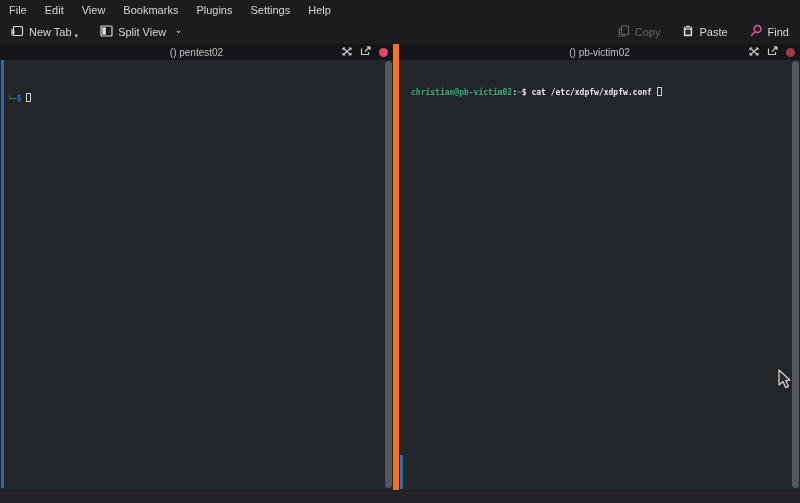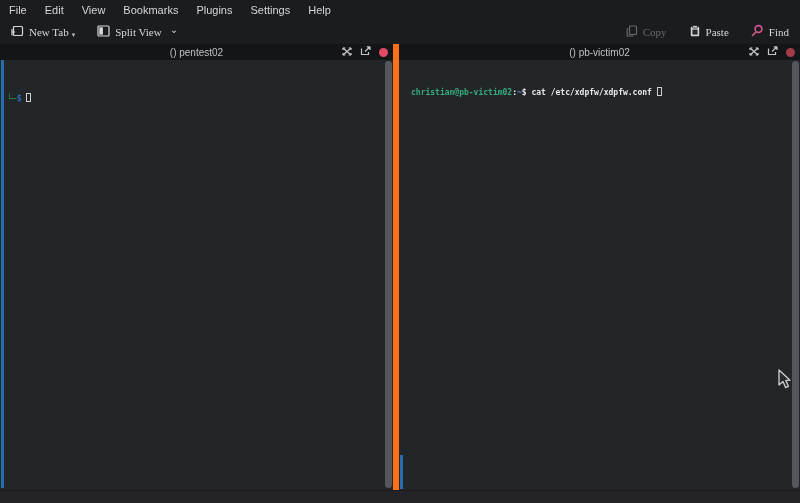--- a/index.html
+++ b/index.html
@@ -9,21 +9,21 @@
 
   
   .menubar { height:19px; display:flex; align-items:center; padding-left:9px; gap:18px;
              font-size:11px; color:#d6d6d6; }
   .menu-item { cursor:default; }
 
   
   .toolbar { height:25px; display:flex; justify-content:space-between; align-items:center; padding:0 8px; }
   .tb-group { display:flex; align-items:center; gap:16px; }
   .tb-btn { display:flex; align-items:center; gap:5px; background:none; border:none;
-            color:#d8d8d8; font-size:11px; font-family:Liberation Serif, serif; padding:2px 3px; cursor:default; }
+            color:#d8d8d8; font-size:11px; font-family:Liberation Sans, sans-serif; padding:2px 3px; cursor:default; }
   .tb-btn.disabled { color:#67686c; }
   .mini-caret { font-size:7px; color:#b9b9b9; align-self:flex-end; margin-left:-2px; line-height:7px; }
   .chevron { font-size:10px; color:#c9c9c9; margin-left:3px; margin-top:-4px; }
   .tb-icon { display:inline-block; }
 
   
   .splits { position:absolute; top:44px; left:0; right:0; bottom:13px; display:flex; }
   .pane { position:relative; height:100%; }
   .pane-left  { width:399px; border-right:6px solid #f97316; }
   .pane-right { flex:1; }

